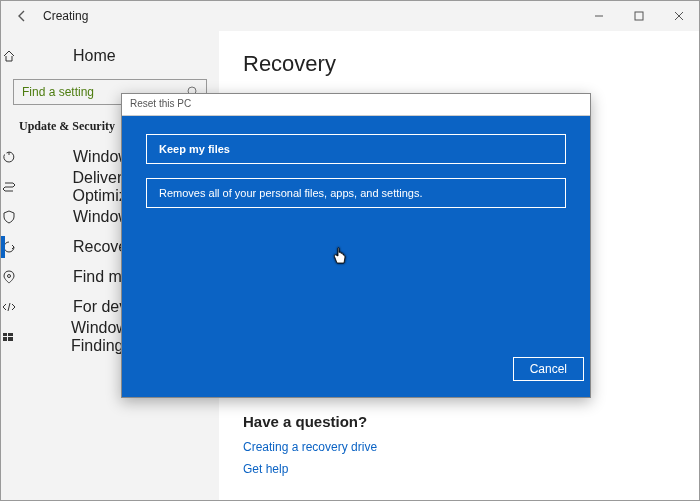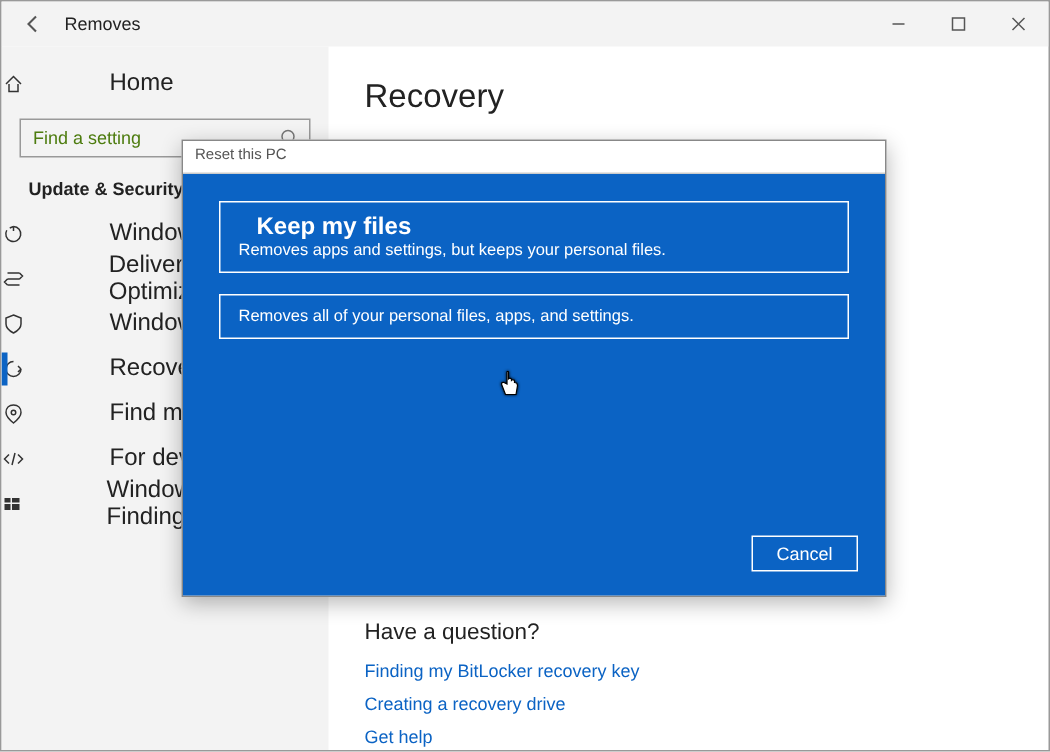--- a/index.html
+++ b/index.html
@@ -65,20 +65,21 @@
     background: #f3f3f3;
     padding: 0 6px 0 8px;
     color: #4d7c0f;
     font-size: 12px;
   }
   .search-box .ph { flex: 1; }
   .heading {
     padding: 0 18px 8px 18px;
     font-size: 12px;
     font-weight: 600;
+    font-family: Liberation Serif, serif;
   }
   .sidebar-item.selected::before {
     content: "";
     position: absolute;
     left: 0; top: 4px; bottom: 4px;
     width: 4px;
     background: #0b63c4;
   }
   
   .content {
@@ -86,21 +87,21 @@
     padding: 20px 24px 0 24px;
     overflow: hidden;
   }
   .content h1 {
     font-size: 22px; font-weight: 400; margin-bottom: 18px;
   }
   .content h2 {
     font-size: 16px; font-weight: 400; margin-bottom: 12px;
   }
   .question-block { margin-top: 300px; }
-  .question-block h2 { font-size: 15px; font-weight: 400; margin-bottom: 10px; }
+  .question-block h2 { font-size: 15px; font-weight: 700; margin-bottom: 10px; }
   .link { color: #0b63c4; font-size: 12px; margin-bottom: 8px; display: block; }
   
   .dialog {
     position: absolute;
     left: 120px; top: 92px;
     width: 470px; height: 305px;
     background: #fff;
     border: 1px solid #888;
     box-shadow: 0 4px 14px rgba(0,0,0,0.3);
     display: flex; flex-direction: column;
@@ -122,25 +123,25 @@
   }
   .dialog-body h3 {
     font-size: 18px; font-weight: 400; margin-bottom: 18px;
   }
   .option-card {
     border: 1px solid #fff;
     padding: 8px 12px;
     margin-bottom: 14px;
     cursor: pointer;
   }
-  .option-card .ttl { font-size: 16px; font-weight: 600; margin-left: 12px; }
+  .option-card .ttl { font-size: 11px; font-weight: 600; }
   .option-card .desc { font-size: 11px; }
   .cancel-btn {
     position: absolute;
-    right: 18px; bottom: 16px;
+    right: 6px; bottom: 16px;
     border: 1px solid #fff;
     background: transparent;
     color: #fff;
     padding: 4px 16px;
     font-size: 12px;
     cursor: pointer;
   }
   .cursor {
     position: absolute;
     left: 331px; top: 246px;
@@ -152,21 +153,21 @@
 </style>
 </head>
 <body>
 
 <div class="titlebar">
   <div class="back">
     <svg width="14" height="14" viewBox="0 0 14 14">
         <path d="M9 2 L4 7 L9 12" stroke="#555" stroke-width="1.4" fill="none"></path>
       </svg>
   </div>
-  <div class="title">Removes</div>
+  <div class="title">Creating</div>
   <div class="caption-btns">
     <div>
       <svg width="10" height="10">
           <line x1="1" y1="5" x2="9" y2="5" stroke="#555" stroke-width="1"></line>
         </svg>
     </div>
     <div>
       <svg width="10" height="10">
           <rect x="1" y="1" width="8" height="8" stroke="#555" stroke-width="1" fill="none"></rect>
         </svg>
@@ -262,34 +263,32 @@
       <span>Windows Insider Finding</span>
     </div>
   </div>
 
   <div class="content">
     <h1>Recovery</h1>
     <h2>Reset this PC</h2>
 
     <div class="question-block">
       <h2>Have a question?</h2>
-      <a class="link">Finding my BitLocker recovery key</a>
       <a class="link">Creating a recovery drive</a>
       <a class="link">Get help</a>
     </div>
   </div>
 </div>
 
 <div class="dialog">
   <div class="dialog-title">Reset this PC</div>
   <div class="dialog-body">
 
     <div class="option-card">
       <div class="ttl">Keep my files</div>
-      <div class="desc">Removes apps and settings, but keeps your personal files.</div>
     </div>
 
     <div class="option-card">
       <div class="desc">Removes all of your personal files, apps, and settings.</div>
     </div>
 
     <button class="cancel-btn">Cancel</button>
   </div>
 </div>
 

